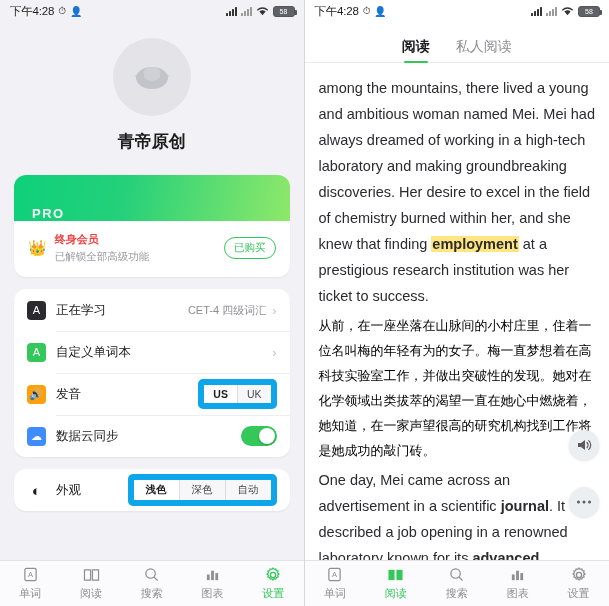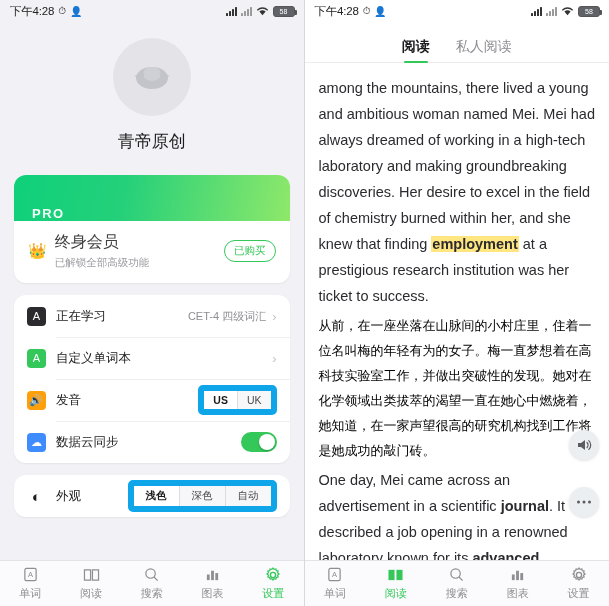--- a/index.html
+++ b/index.html
@@ -42,42 +42,42 @@
     background:#555; border-radius:0 1px 1px 0;
   }
 
   
   .avatar-wrap { display:flex; flex-direction:column; align-items:center; margin-top: 16px; }
   .avatar {
     width: 78px; height: 78px; border-radius: 50%;
     background: #e3e3e8; display:flex; align-items:center; justify-content:center;
   }
   .avatar svg { opacity: .75; }
-  .username { margin-top: 14px; font-size: 17px; font-weight: normal; color: #1c1c1e; }
+  .username { margin-top: 14px; font-size: 17px; font-weight: bold; color: #1c1c1e; }
 
   .card {
     margin: 0 14px 12px 14px; background:#fff; border-radius: 12px;
     box-shadow: 0 1px 2px rgba(0,0,0,.06);
   }
   .pro-card {
     margin: 22px 14px 12px 14px; border-radius: 12px; overflow: hidden;
     background: #fff; box-shadow: 0 1px 2px rgba(0,0,0,.06);
   }
   .pro-banner {
     height: 46px; background: linear-gradient(100deg,#0fd07a 0%, #25d07a 40%, #8ee86a 100%);
     display:flex; align-items:flex-end; padding-left: 18px;
   }
   .pro-banner .pro-text {
     color:#fff; font-weight:bold; font-size: 13px; letter-spacing: 1.5px;
     opacity:.95;
   }
   .pro-row { display:flex; align-items:center; padding: 11px 14px 13px 14px; }
   .crown { font-size: 15px; margin-right: 8px; color:#f0b429; }
   .pro-texts { flex:1; }
-  .pro-title { font-size: 16px; font-weight: normal; color:#404040; }
+  .pro-title { font-size: 11px; font-weight: bold; color:#ef4444; }
   .pro-sub { font-size: 10.5px; color:#9a9aa0; margin-top: 3px; }
   .pill {
     border:1px solid #34c759; color:#34c759; border-radius: 11px;
     font-size: 10.5px; padding: 3px 9px;
   }
 
   .row {
     display:flex; align-items:center; height: 42px; padding: 0 13px;
     position: relative;
   }

